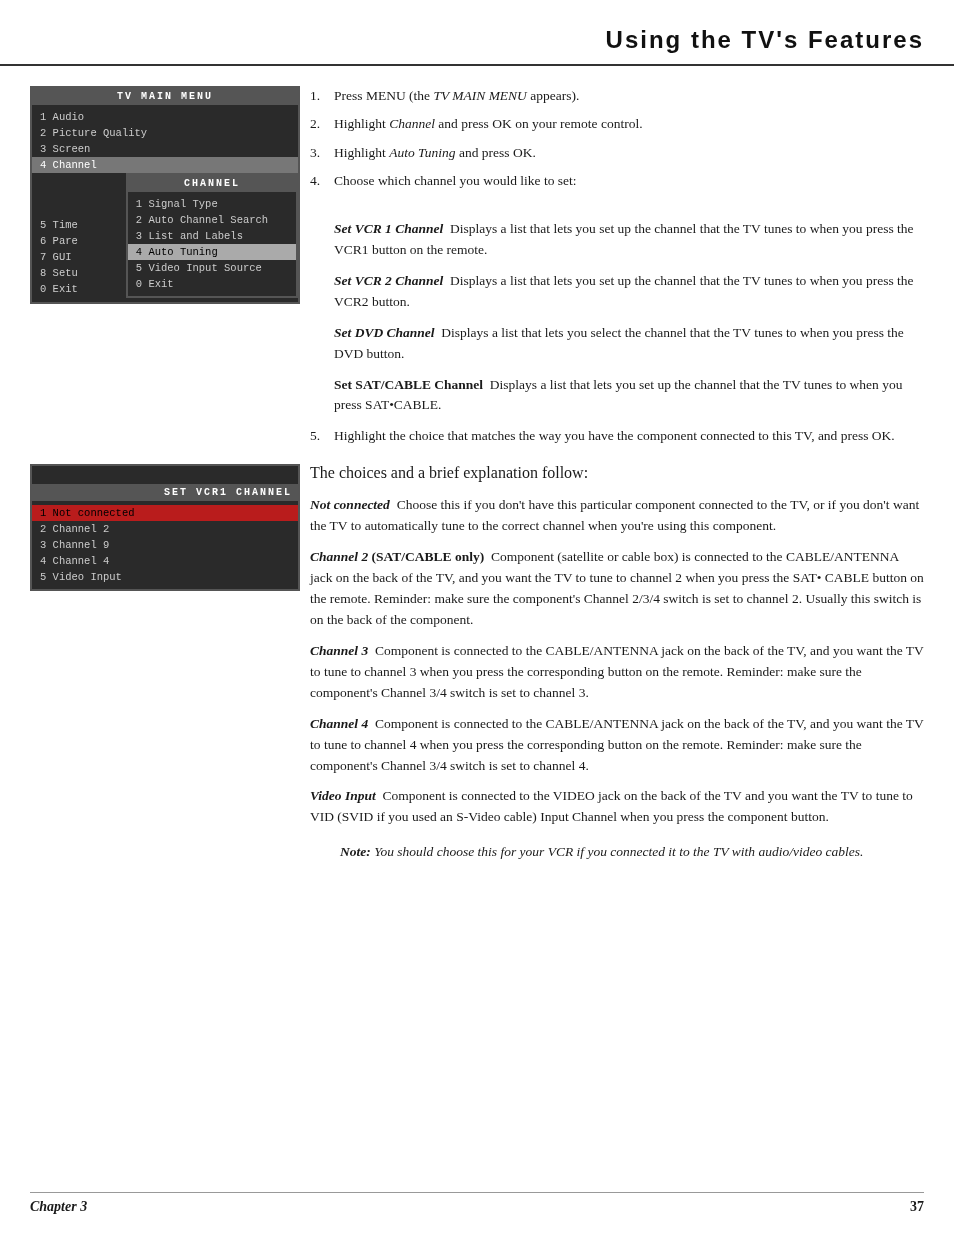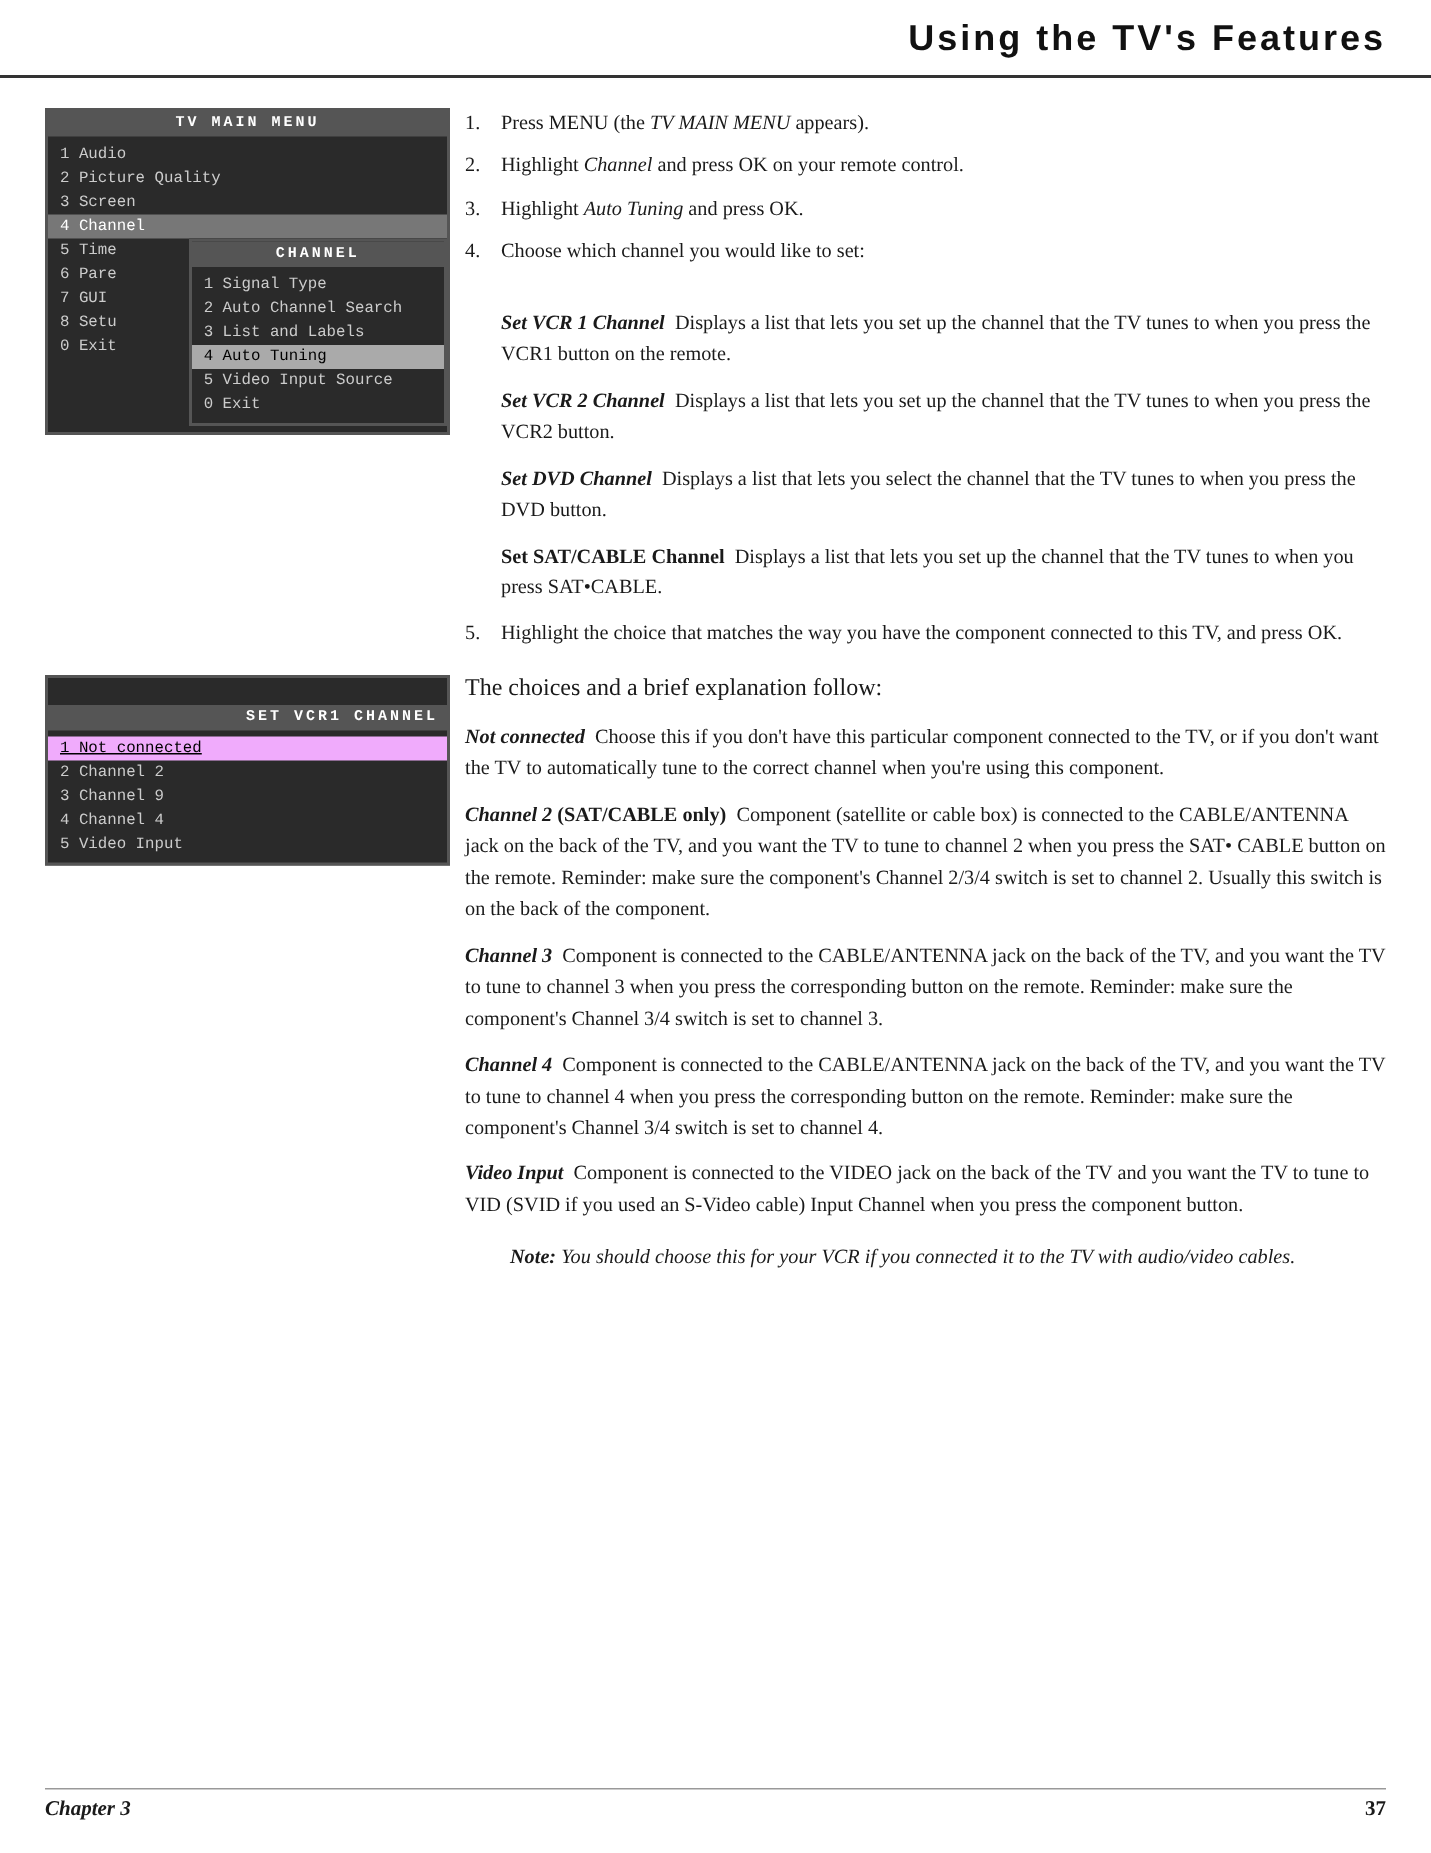--- a/index.html
+++ b/index.html
@@ -9,21 +9,21 @@
       background: #ffffff;
       font-family: Georgia, 'Times New Roman', serif;
       font-size: 14px;
       color: #1a1a1a;
       position: relative;
     }
 
     
     .page-header {
       text-align: right;
-      padding: 12px 30px 10px 30px;
+      padding: 26px 30px 10px 30px;
       border-bottom: 2px solid #333;
       margin-bottom: 0;
     }
     .page-header h1 {
       font-family: Arial, Helvetica, sans-serif;
       font-size: 24px;
       font-weight: 900;
       letter-spacing: 2px;
       color: #111;
     }
@@ -121,23 +121,22 @@
     .vcr-menu-body {
       padding: 4px 0;
       min-height: 80px;
     }
     .vcr-menu-item {
       padding: 2px 8px;
       color: #ccc;
       font-size: 10.5px;
     }
     .vcr-menu-item.highlighted {
-      background: #f0abfc;
+      background: #b91c1c;
       color: #000;
-      text-decoration: underline;
     }
 
     
     .right-column {
       flex: 1;
       padding-left: 10px;
     }
 
     .step-list {
       list-style: none;
@@ -220,21 +219,21 @@
 
     <div>
       <div class="tv-menu">
         <div class="tv-menu-title">TV MAIN MENU</div>
         <div class="tv-menu-body">
           <div class="tv-menu-item">1 Audio</div>
           <div class="tv-menu-item">2 Picture Quality</div>
           <div class="tv-menu-item">3 Screen</div>
           <div class="tv-menu-item selected">4 Channel</div>
           <div style="display:flex;">
-            <div style="min-width:40px;">
+            <div style="min-width:40px;margin-top:44px;">
               <div class="tv-menu-item">5 Time</div>
               <div class="tv-menu-item">6 Pare</div>
               <div class="tv-menu-item">7 GUI</div>
               <div class="tv-menu-item">8 Setu</div>
               <div class="tv-menu-item">0 Exit</div>
             </div>
             <div class="submenu-overlay" style="flex:1;">
               <div class="submenu-title">CHANNEL</div>
               <div class="submenu-body">
                 <div class="submenu-item">1 Signal Type</div>

